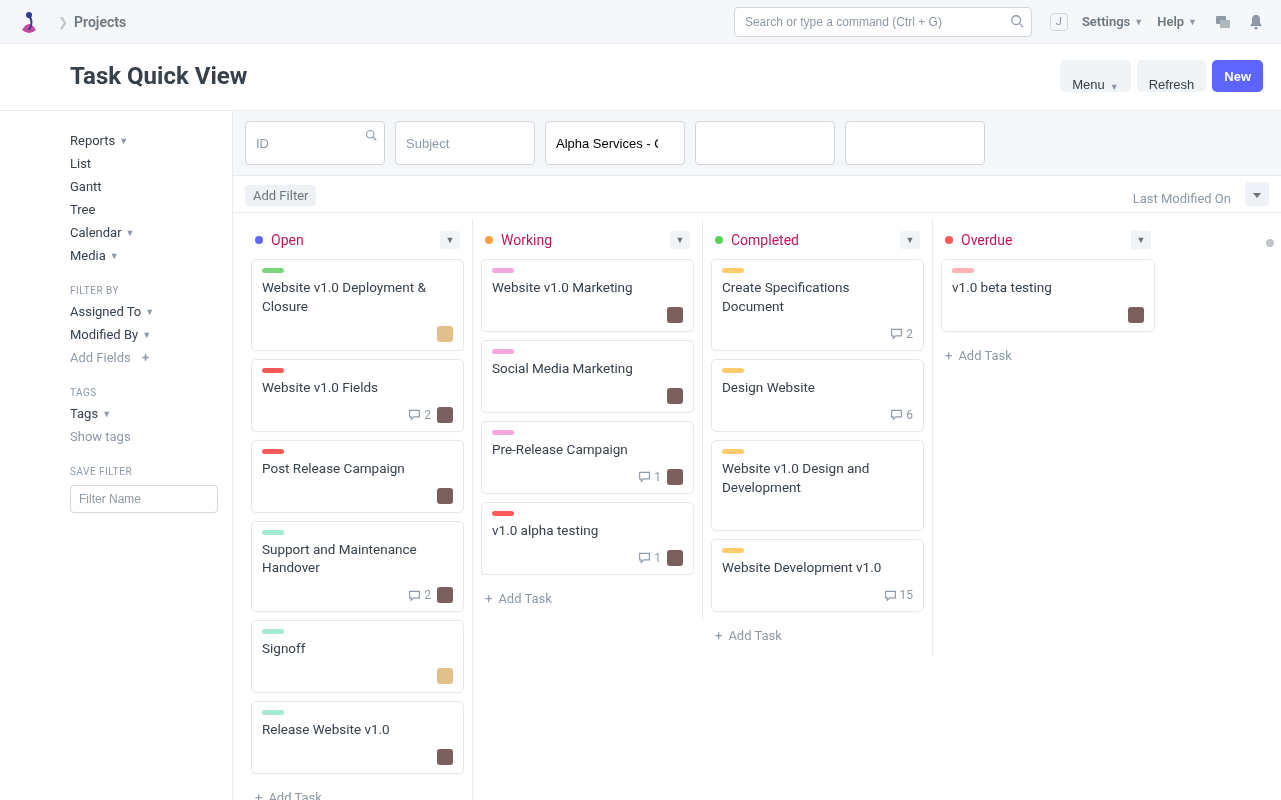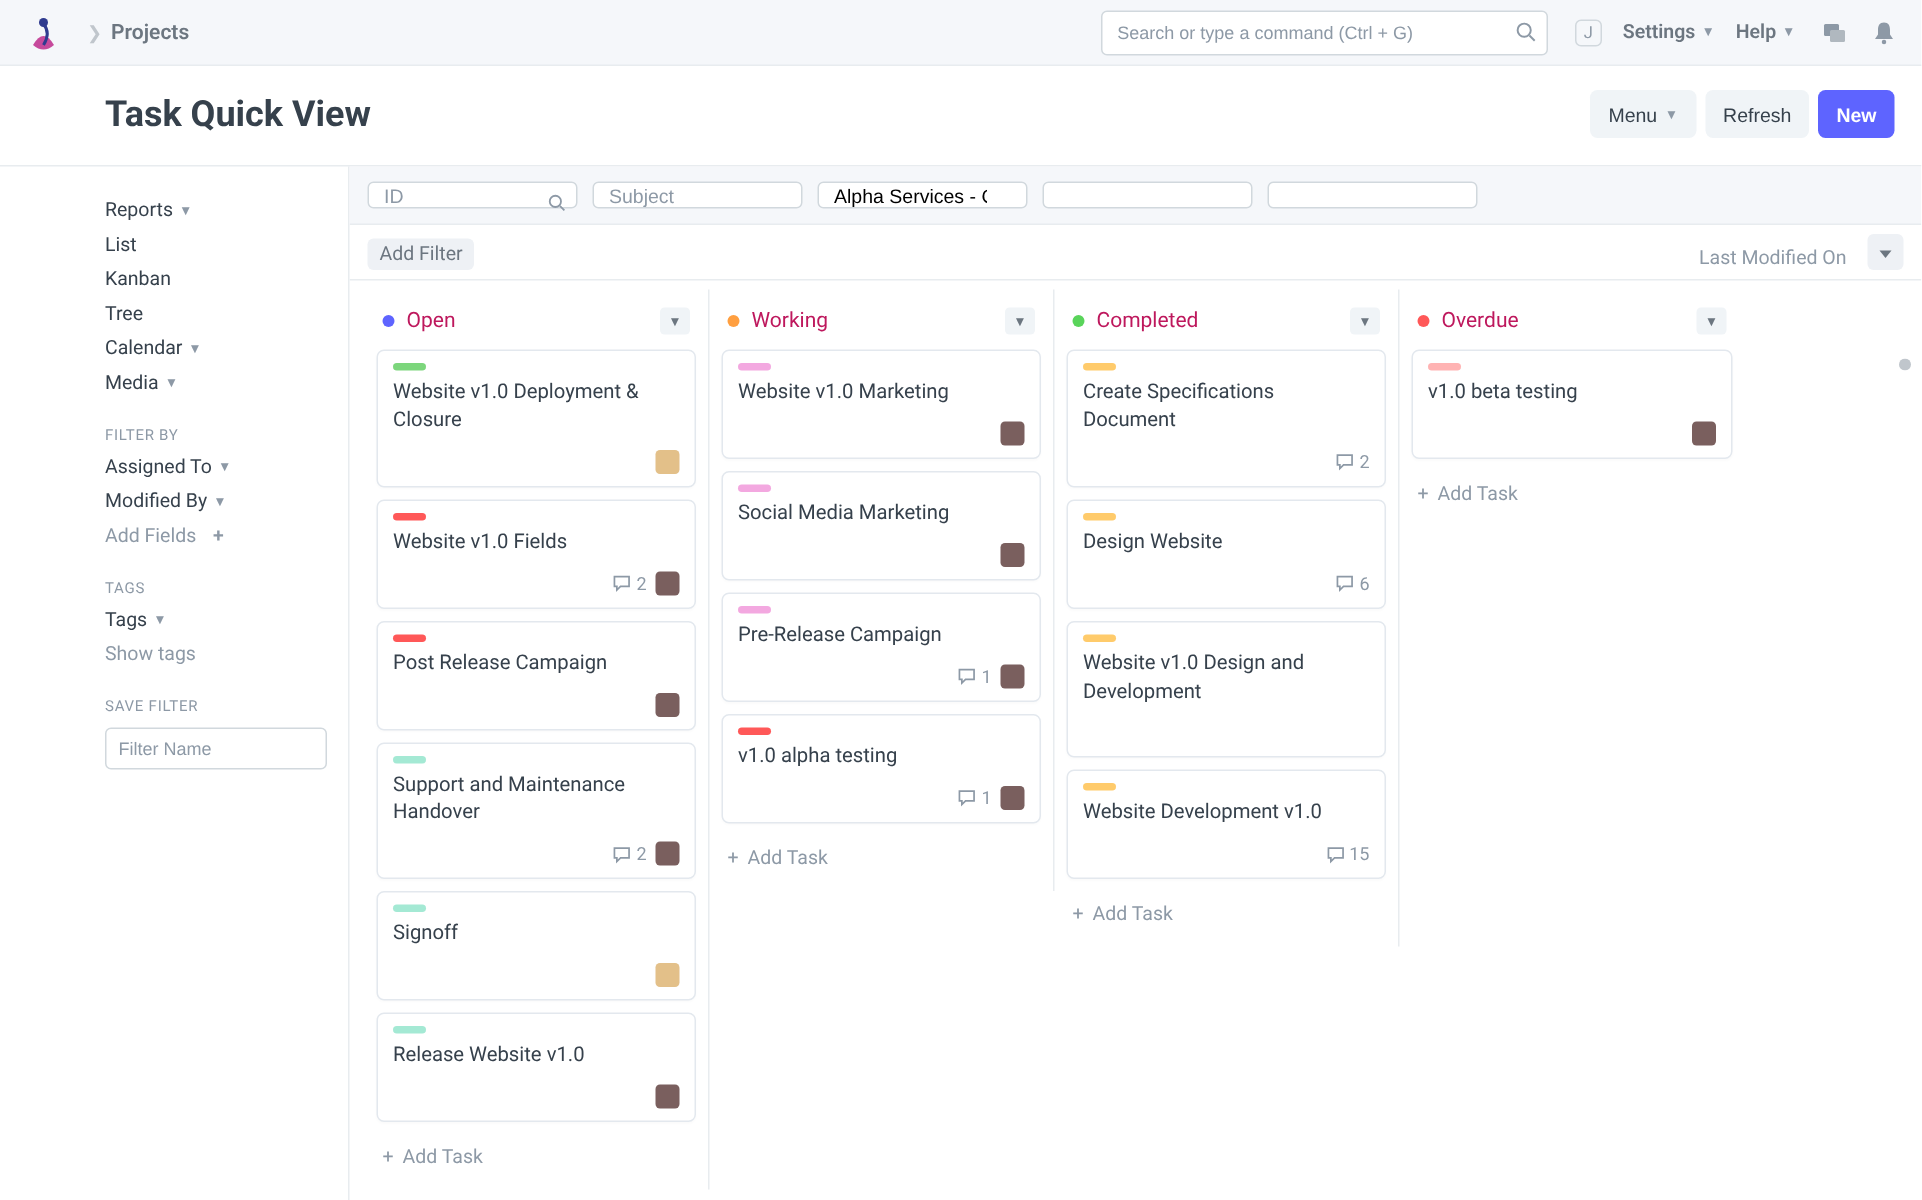--- a/index.html
+++ b/index.html
@@ -15,36 +15,36 @@
   .search-icon { position: absolute; right: 8px; top: 7px; color: #8d99a6; }
   .user-pill { margin-left: 18px; border: 1px solid #d1d8dd; border-radius: 4px; width: 18px; height: 18px; display: flex; align-items:center; justify-content:center; font-size:11px; color:#8d99a6;}
   .top-link { margin-left: 14px; color: #6c7680; font-weight: 600; font-size: 13px; cursor: pointer; display:flex; align-items:center; gap:4px;}
   .top-icon { margin-left: 18px; color: #8d99a6; cursor: pointer; }
   .caret-d { font-size: 9px; color: #8d99a6; }
 
   .page-header { padding: 16px 18px 18px 70px; display: flex; align-items: center; border-bottom: 1px solid #e8ecef; }
   .page-title { font-size: 24px; font-weight: 700; color: #36414c; }
   .page-header-spacer { flex:1; }
   .btn { height: 32px; border-radius: 5px; border: none; padding: 0 12px; font-size: 13px; cursor: pointer; display:inline-flex; align-items:center; gap:5px; font-weight:500;}
-  .btn-default { background: #f0f4f7; color: #36414c; }
+  .btn-default { background: #f0f4f7; color: #36414c; align-items: flex-end; }
   .btn-primary { background: #5e64ff; color: #fff; font-weight: 600; }
   .btn + .btn, .btn-group { margin-left: 6px; }
 
   .layout { display: flex; }
   .sidebar { width: 232px; padding: 18px 14px 18px 70px; font-size: 13px; }
   .side-item { color: #36414c; padding: 4px 0; cursor: pointer; display:flex; align-items:center; gap:4px;}
   .side-item.muted { color: #8d99a6; }
   .side-heading { color: #8d99a6; font-size: 10px; letter-spacing: 0.5px; padding-top: 18px; padding-bottom: 4px; text-transform: uppercase; }
   .side-input { width: 100%; border:1px solid #d1d8dd; border-radius:4px; height:28px; padding:0 8px; font-size:12px; margin-top:4px;}
   .side-input::placeholder{color:#8d99a6;}
   .plus-ic { color:#8d99a6; font-weight:600;}
 
   .main { flex:1; border-left: 1px solid #e8ecef; position:relative; overflow:hidden;}
   .filter-row { background: #f5f7fa; border-bottom: 1px solid #e8ecef; padding: 10px 12px; display:flex; gap:10px;}
-  .filter-input { height: 18px; border:1px solid #d1d8dd; border-radius:4px; padding:0 26px 0 10px; font-size:13px; background:#fff; }
+  .filter-input { height: 44px; border:1px solid #d1d8dd; border-radius:4px; padding:0 26px 0 10px; font-size:13px; background:#fff; }
   .filter-input::placeholder{color:#8d99a6;}
   .input-wrap{position:relative; display:inline-block;}
   .input-wrap .search-icon{right:8px; top:8px;}
   .w-130{width:140px;} .w-140{width:140px;} .w-130b{width:140px;}
 
   .filter-bar2 { border-bottom: 1px solid #e8ecef; padding: 6px 12px; display:flex; align-items:flex-end; gap:8px;}
   .chip { background:#eef1f5; color:#6c7680; border-radius:4px; padding:3px 8px; font-size:13px; cursor:pointer;}
   .bar2-spacer{flex:1;}
   .sort-label{color:#8d99a6; font-size:13px; margin-right:6px;}
   .sort-btn{background:#eef1f5; width:24px; height:24px; border-radius:4px; display:flex; align-items:center; justify-content:center; color:#6c7680; cursor:pointer;}
@@ -132,21 +132,21 @@
   <div class="sidebar">
     <div id="sb-views">
         <div class="side-item">
           <span>Reports</span>
           <span class="caret-d">▼</span>
         </div>
         <div class="side-item">
           <span>List</span>
         </div>
         <div class="side-item">
-          <span>Kanban</span>
+          <span>Gantt</span>
         </div>
         <div class="side-item">
           <span>Tree</span>
         </div>
         <div class="side-item">
           <span>Calendar</span>
           <span class="caret-d">▼</span>
         </div>
         <div class="side-item">
           <span>Media</span>

